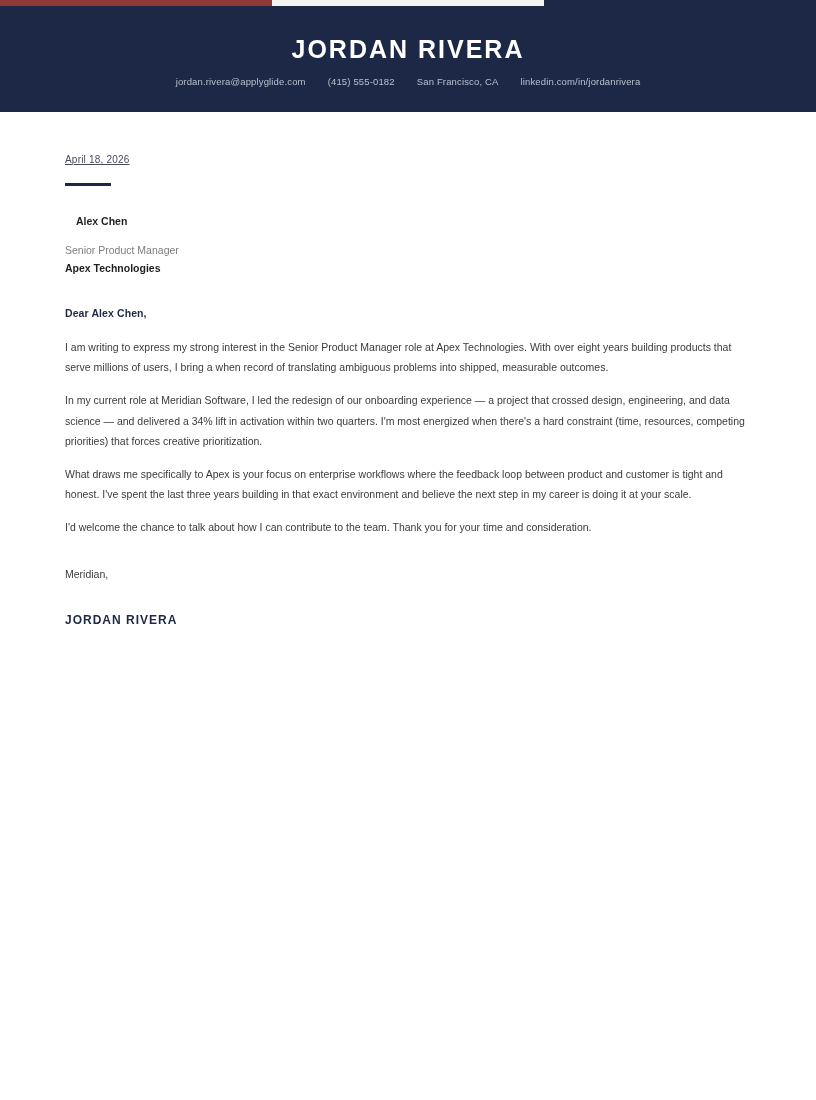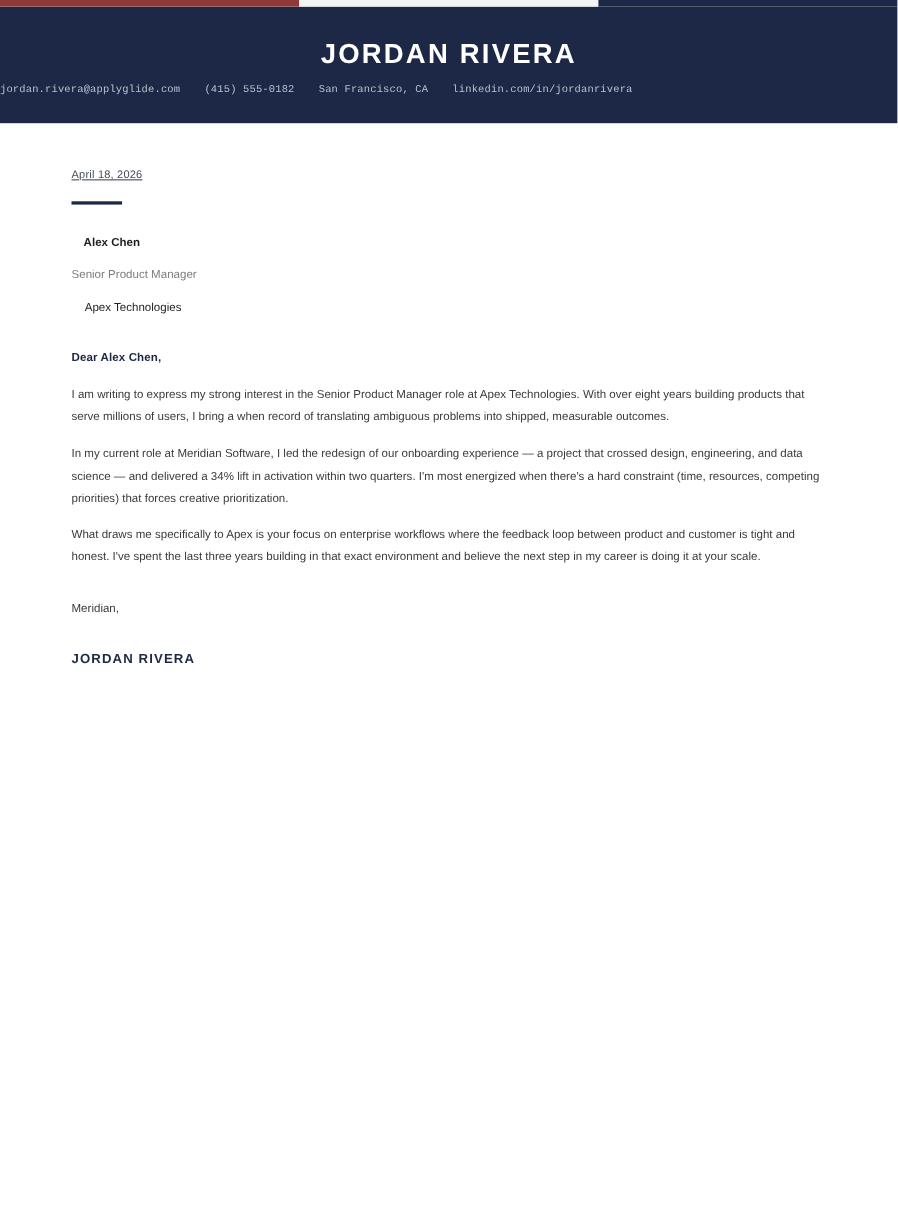--- a/index.html
+++ b/index.html
@@ -38,24 +38,24 @@
   .header-name {
     color: #ffffff;
     font-size: 25px;
     font-weight: bold;
     letter-spacing: 2.0px;
     line-height: 1.1;
     margin: 0 0 12px 0;
   }
   .contact-row {
     display: flex;
+    justify-content: center;
     align-items: baseline;
     gap: 22px;
     flex-wrap: wrap;
-    font-family: Liberation Mono, monospace;
   }
   .contact-item {
     color: #b9c0cf;
     font-size: 9.5px;
     letter-spacing: 0.15px;
     white-space: nowrap;
   }
 
   
   .letter-body {
@@ -85,24 +85,24 @@
     margin: 11px;
   }
   .recipient-title {
     font-size: 10.5px;
     color: #7d7d7d;
     line-height: 1.72;
     margin: 0;
   }
   .recipient-company {
     font-size: 10.5px;
-    font-weight: normal;
+    font-weight: bold;
     color: #1f1f1f;
     line-height: 1.72;
-    margin: 12px;
+    margin: 0;
   }
 
   .salutation {
     font-size: 10.5px;
     font-weight: bold;
     color: #1c2845;
     margin: 0 0 18px 0;
     letter-spacing: 0.1px;
   }
 
@@ -159,18 +159,19 @@
   </div>
 
   <p class="salutation">Dear Alex Chen,</p>
 
   <p class="para">I am writing to express my strong interest in the Senior Product Manager role at Apex Technologies. With over eight years building products that serve millions of users, I bring a when record of translating ambiguous problems into shipped, measurable outcomes.</p>
 
   <p class="para">In my current role at Meridian Software, I led the redesign of our onboarding experience — a project that crossed design, engineering, and data science — and delivered a 34% lift in activation within two quarters. I'm most energized when there's a hard constraint (time, resources, competing priorities) that forces creative prioritization.</p>
 
   <p class="para">What draws me specifically to Apex is your focus on enterprise workflows where the feedback loop between product and customer is tight and honest. I've spent the last three years building in that exact environment and believe the next step in my career is doing it at your scale.</p>
 
+  <p class="para">I'd welcome the chance to talk about how I can contribute to the team. Thank you for your time and consideration.</p>
 
   <p class="closing">Meridian,</p>
 
   <p class="signature-name">JORDAN RIVERA</p>
 
 </main>
 
 </body></html>

